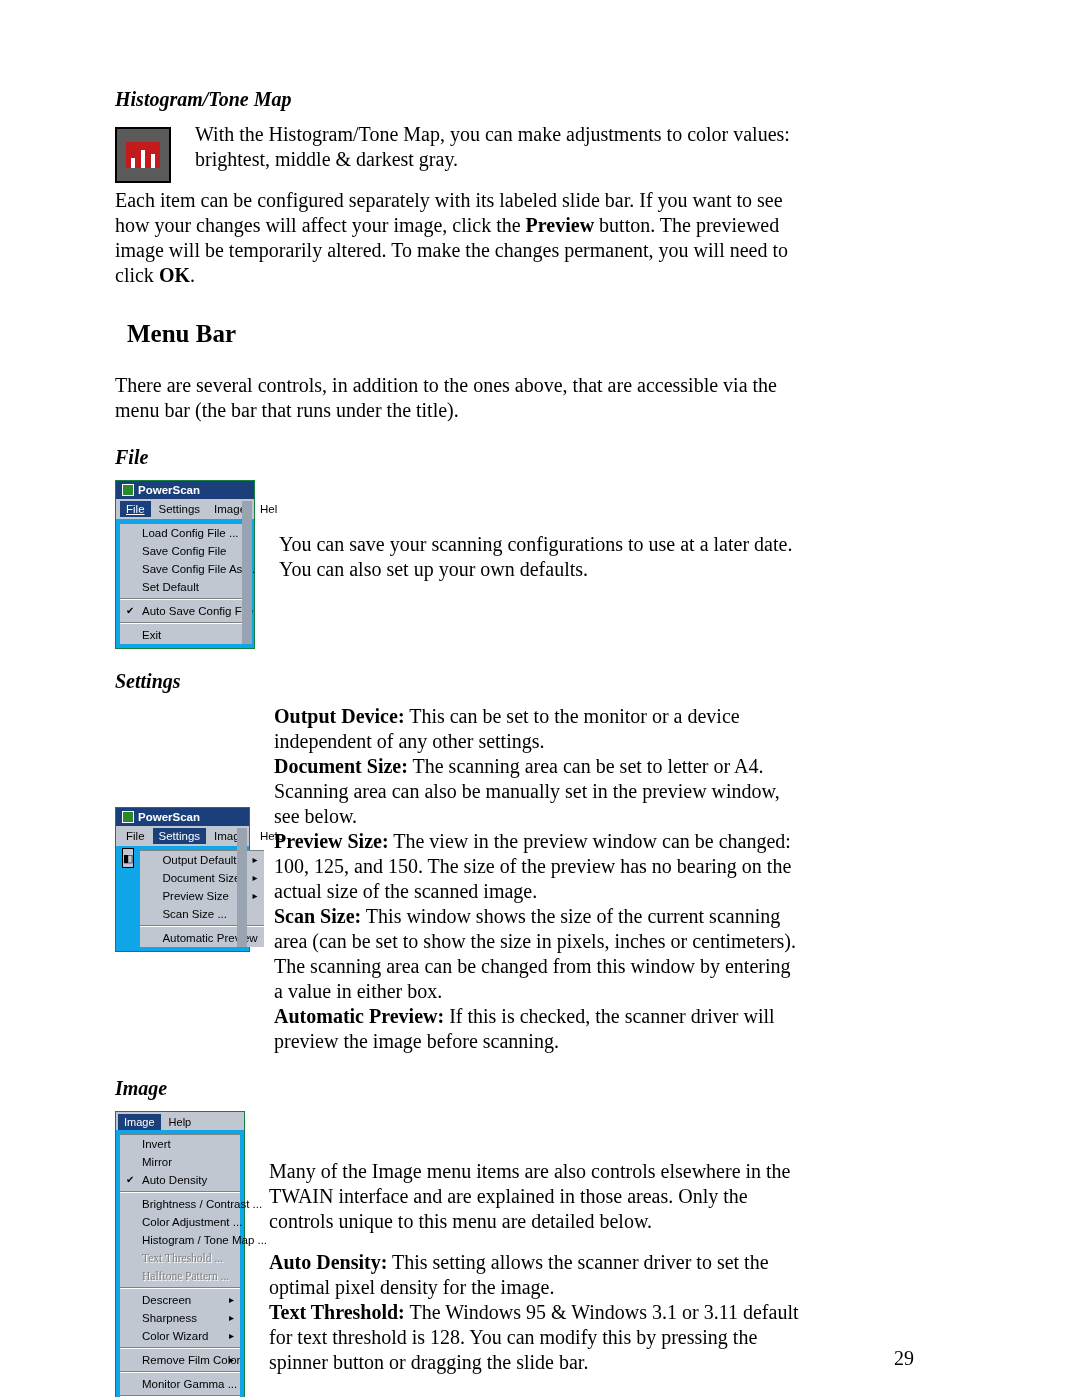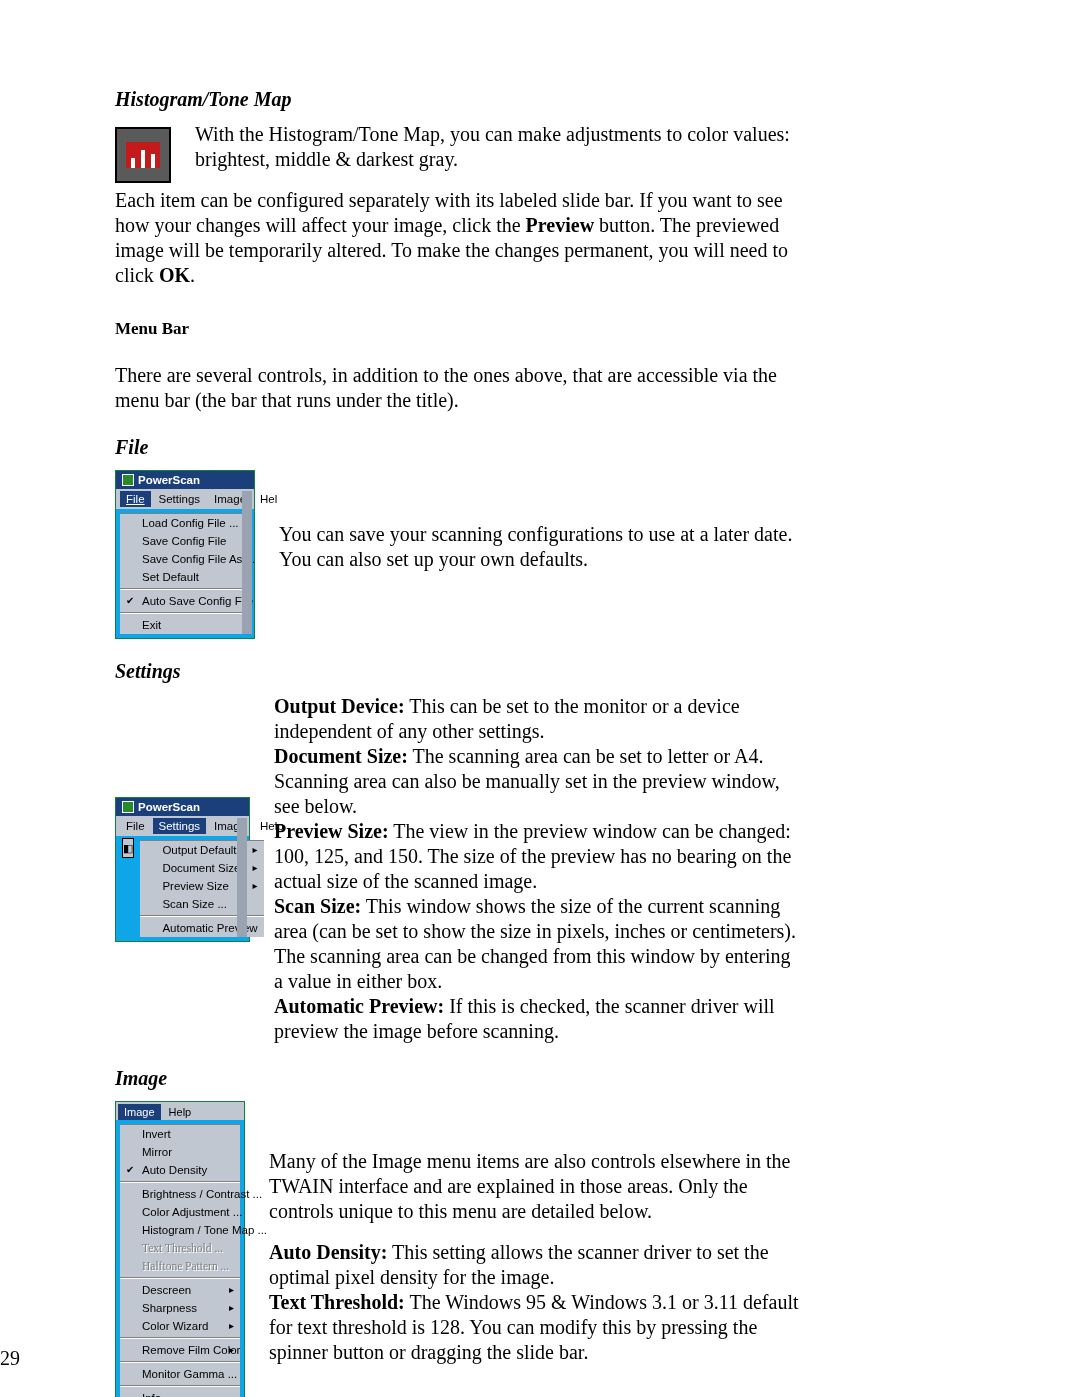--- a/index.html
+++ b/index.html
@@ -12,25 +12,25 @@
   .page {
     width: 914px;
     height: 1397px;
     box-sizing: border-box;
     padding: 85px 110px 40px 115px;
     position: relative;
     font-size: 20px;
     line-height: 1.25;
   }
   .h3 { font-weight: bold; font-style: italic; margin: 2px 0 10px 0; }
-  .h2 { font-weight: bold; font-size: 17px; margin: 30px 0 24px 0; }
+  .h2 { font-weight: bold; font-size: 25px; margin: 30px 0 24px 12px; }
   .blk { display: flex; align-items: center; gap: 24px; }
   .para { margin: 0 0 16px 0; }
   .bold { font-weight: bold; }
-  .pagenum { position: absolute; left: 0; right: 0; bottom: 26px; text-align: left; font-size: 20px; }
+  .pagenum { position: absolute; left: 0; right: 0; bottom: 26px; text-align: right; font-size: 20px; }
 
   
   .toneicon {
     width: 56px; height: 56px; box-sizing: border-box;
     background: #5a5a5a;
     border: 2px solid #000;
     display: flex; align-items: center; justify-content: center;
   }
   .toneicon .inner {
     width: 30px; height: 26px; background: #c31b1b;

